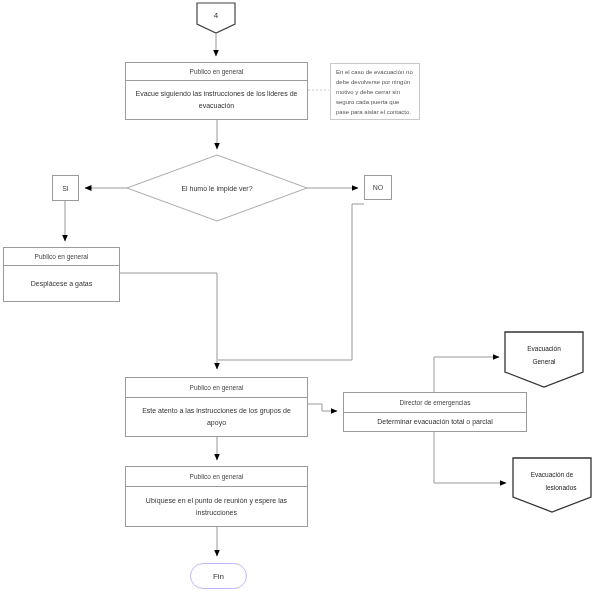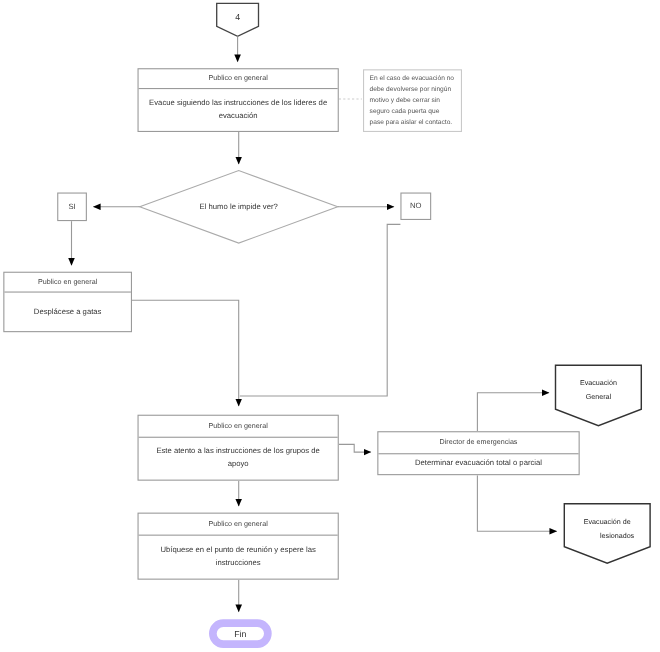--- a/index.html
+++ b/index.html
@@ -29,21 +29,21 @@
   }
   .dec-label {
     font-size:7px; color:#333; text-align:center;
     display:flex; align-items:center; justify-content:center;
   }
   .penta-label {
     font-size:6.5px; color:#222; text-align:center;
     display:flex; flex-direction:column; align-items:center; justify-content:center; gap:6px;
   }
   .terminator {
-    border:7px solid #c4b5fd; border-radius:13px; background:#fff; font-size:8px; color:#333;
+    border:1px solid #c4b5fd; border-radius:13px; background:#fff; font-size:8px; color:#333;
     display:flex; align-items:center; justify-content:center;
   }
   .shift-r { transform:translateX(9px); }
 </style>
 </head>
 <body>
 
 <div class="canvas">
 
   <svg class="wires" viewBox="0 0 600 593">

